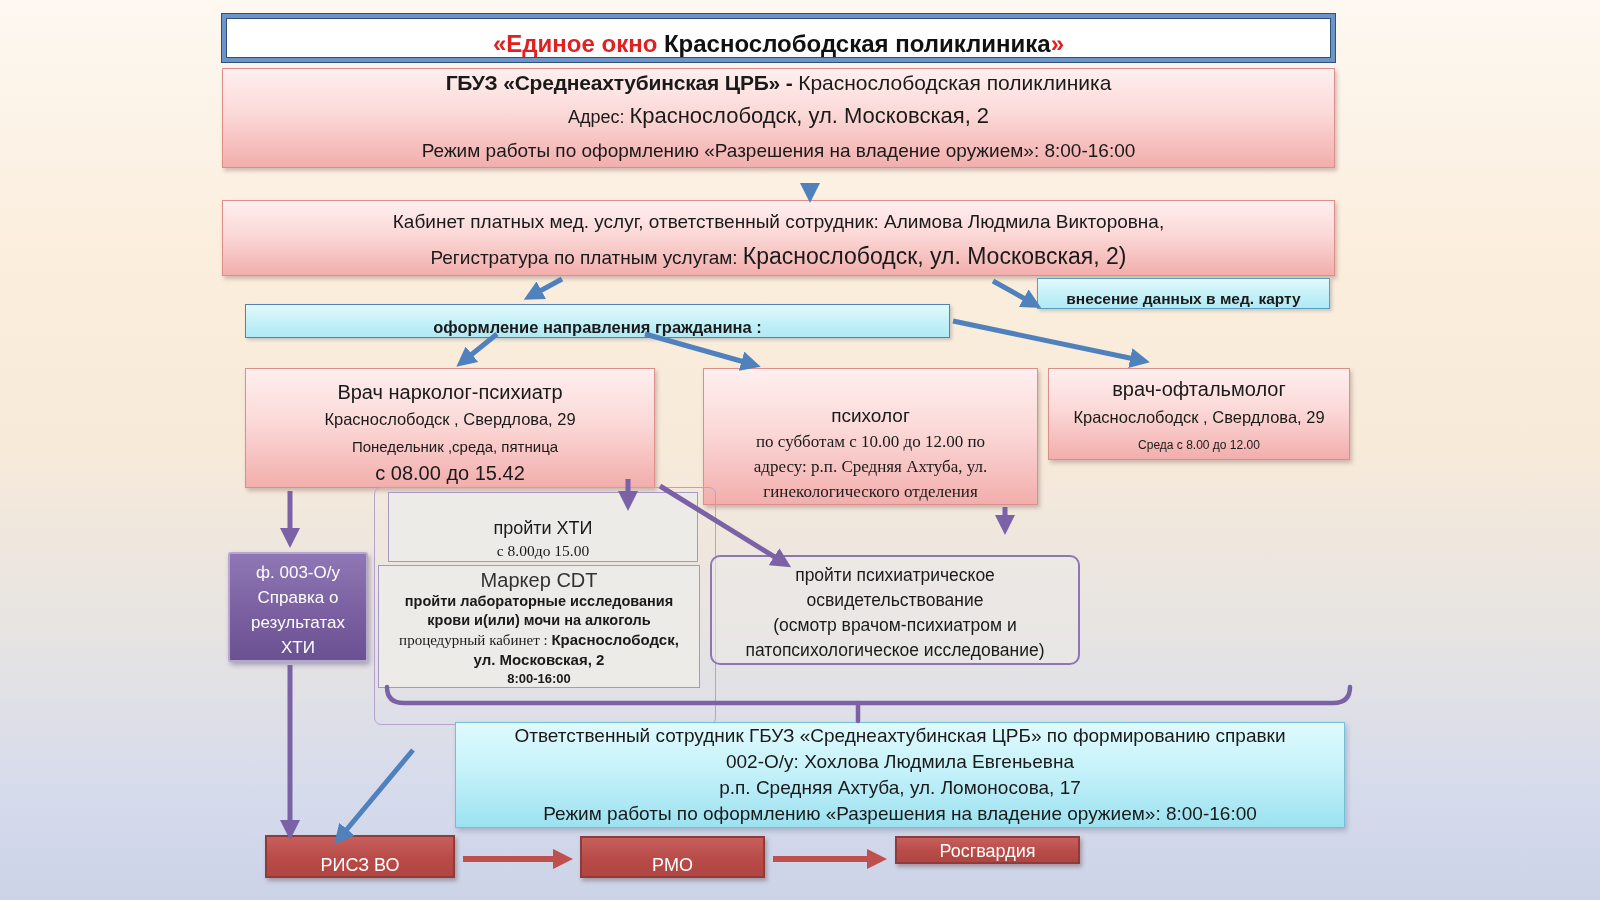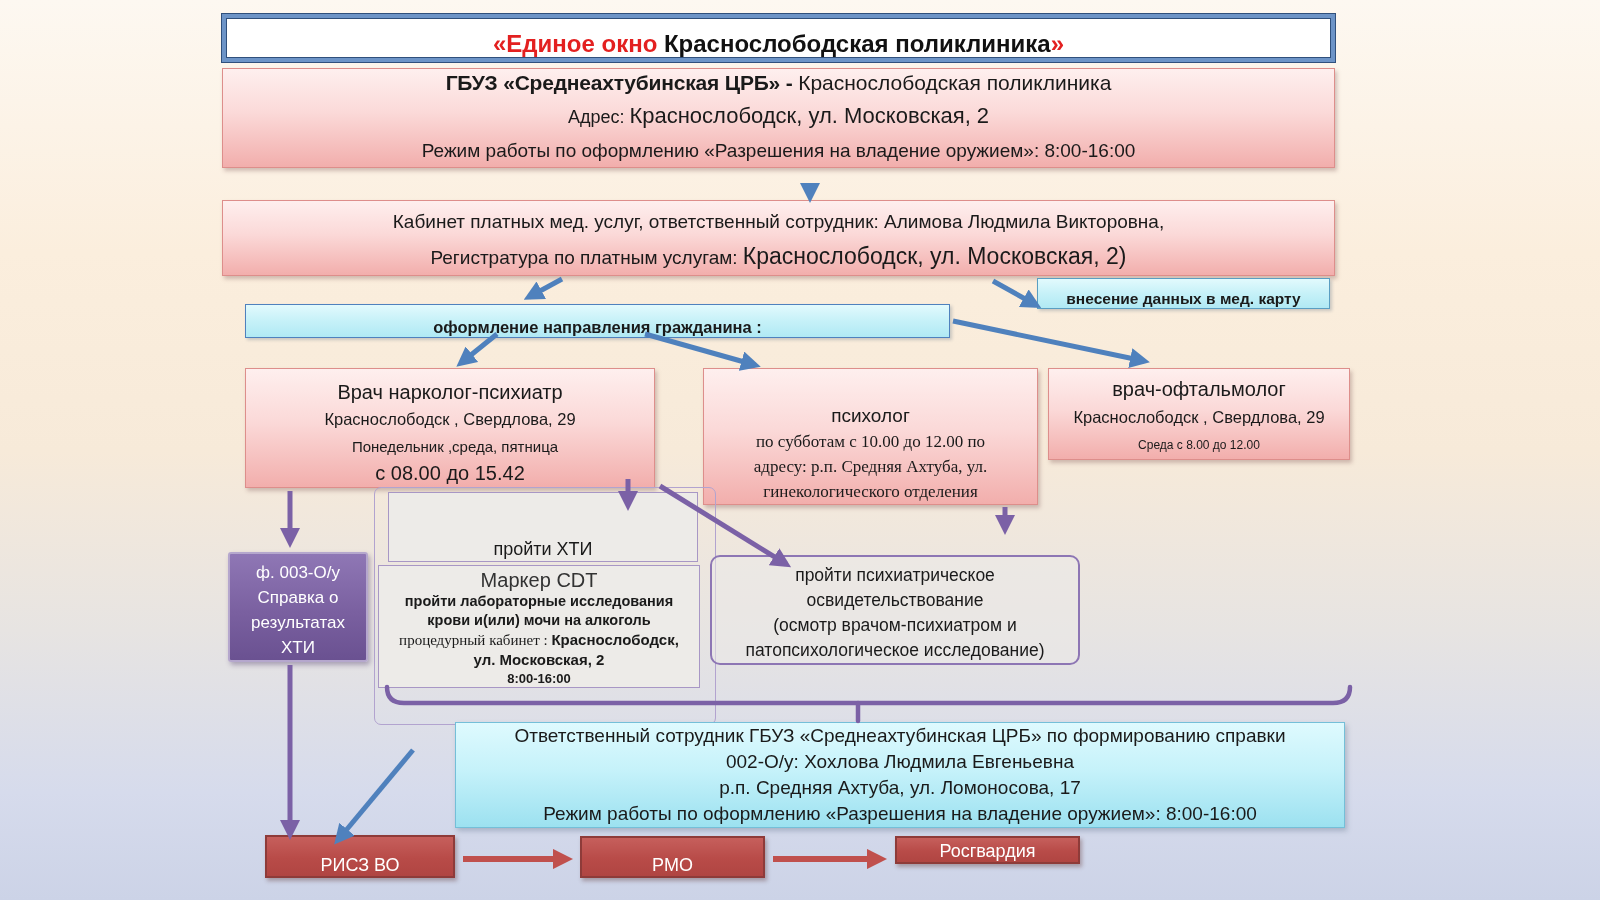--- a/index.html
+++ b/index.html
@@ -144,20 +144,21 @@
   <div id="ophtha-box" class="box pink">
     <div class="t">врач-офтальмолог</div>
     <div class="a">Краснослободск , Свердлова, 29</div>
     <div class="h">Среда с 8.00 до 12.00</div>
   </div>
 
   <div id="group-rect" class="group-rect"></div>
 
   <div id="hti-box" class="box gray">
     <div class="t">пройти ХТИ</div>
+    <div class="s serif">с 8.00до 15.00</div>
   </div>
 
   <div id="cdt-box" class="box gray">
     <div class="t">Маркер CDT</div>
     <div class="b">пройти лабораторные исследования</div>
     <div class="b">крови и(или) мочи на алкоголь</div>
     <div class="m"><span class="serif">процедурный кабинет : </span><b>Краснослободск,</b></div>
     <div class="m"><b>ул. Московская, 2</b></div>
     <div class="u">8:00-16:00</div>
   </div>

